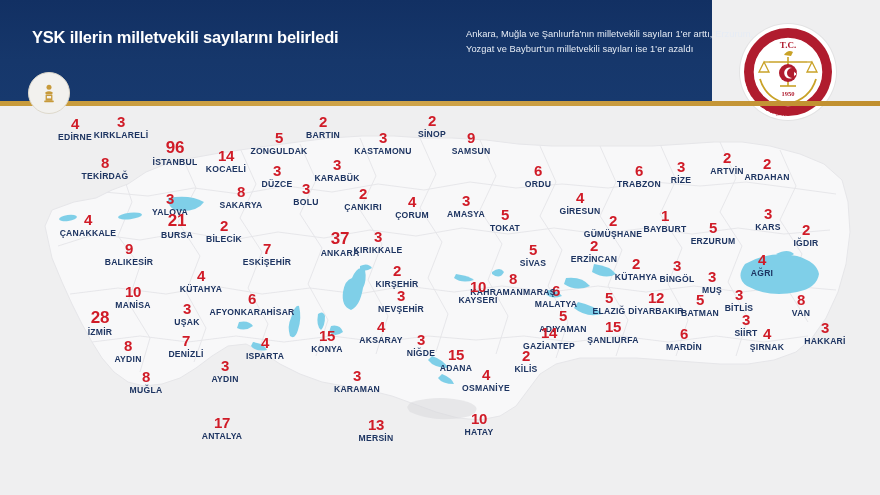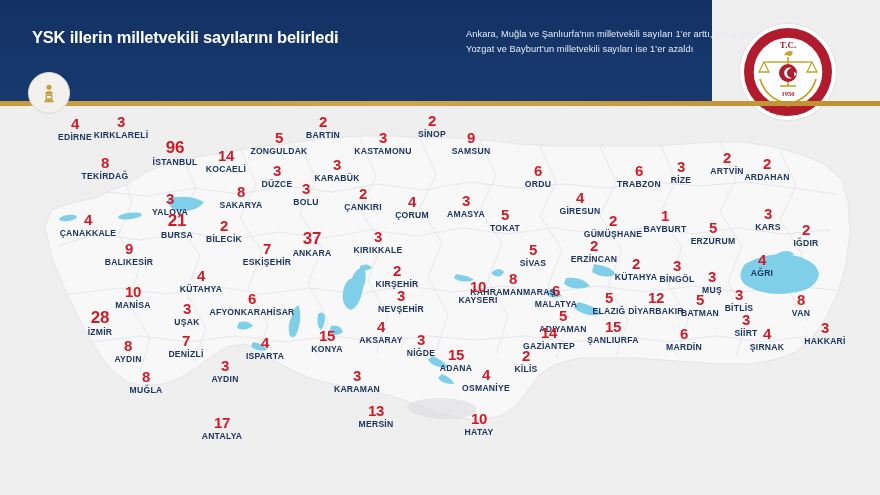--- a/index.html
+++ b/index.html
@@ -445,21 +445,21 @@
           <span class="nm">NEVŞEHİR</span>
         </div>
         <div class="city" style="left: 397px; top: 157px;">
           <span class="num">2</span>
           <span class="nm">KIRŞEHİR</span>
         </div>
         <div class="city" style="left: 378px; top: 123px;">
           <span class="num">3</span>
           <span class="nm">KIRIKKALE</span>
         </div>
-        <div class="city big" style="left: 312px; top: 124px;">
+        <div class="city big" style="left: 340px; top: 124px;">
           <span class="num">37</span>
           <span class="nm">ANKARA</span>
         </div>
         <div class="city" style="left: 267px; top: 135px;">
           <span class="num">7</span>
           <span class="nm">ESKİŞEHİR</span>
         </div>
         <div class="city" style="left: 201px; top: 162px;">
           <span class="num">4</span>
           <span class="nm">KÜTAHYA</span>
@@ -513,21 +513,21 @@
           <span class="nm">AKSARAY</span>
         </div>
         <div class="city" style="left: 421px; top: 226px;">
           <span class="num">3</span>
           <span class="nm">NİĞDE</span>
         </div>
         <div class="city" style="left: 357px; top: 262px;">
           <span class="num">3</span>
           <span class="nm">KARAMAN</span>
         </div>
-        <div class="city" style="left: 376px; top: 297px;">
+        <div class="city" style="left: 376px; top: 311px;">
           <span class="num">13</span>
           <span class="nm">MERSİN</span>
         </div>
         <div class="city" style="left: 456px; top: 241px;">
           <span class="num">15</span>
           <span class="nm">ADANA</span>
         </div>
         <div class="city" style="left: 486px; top: 261px;">
           <span class="num">4</span>
           <span class="nm">OSMANİYE</span>

